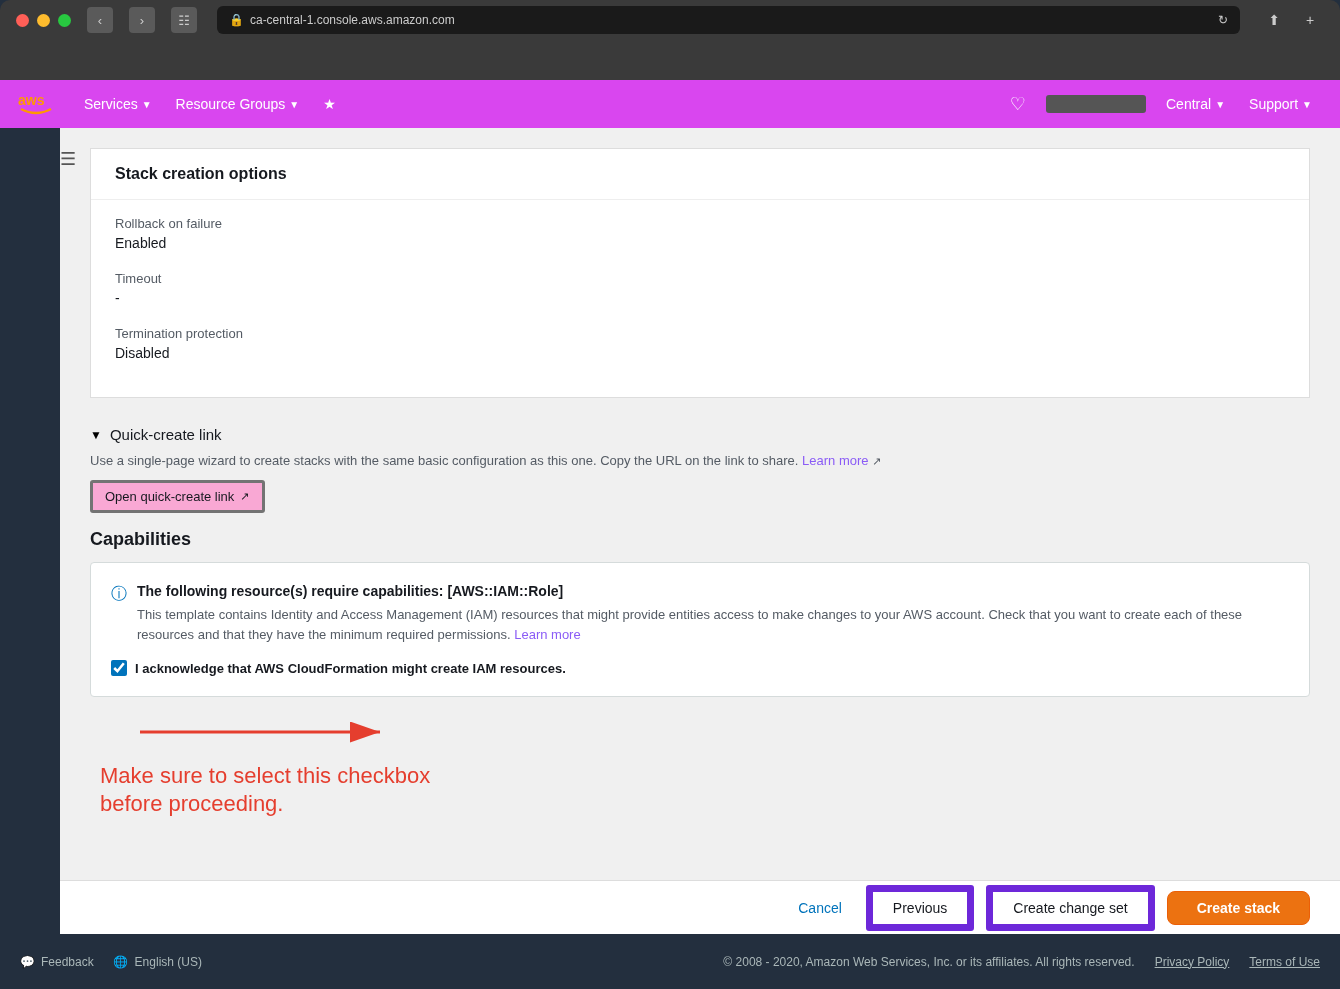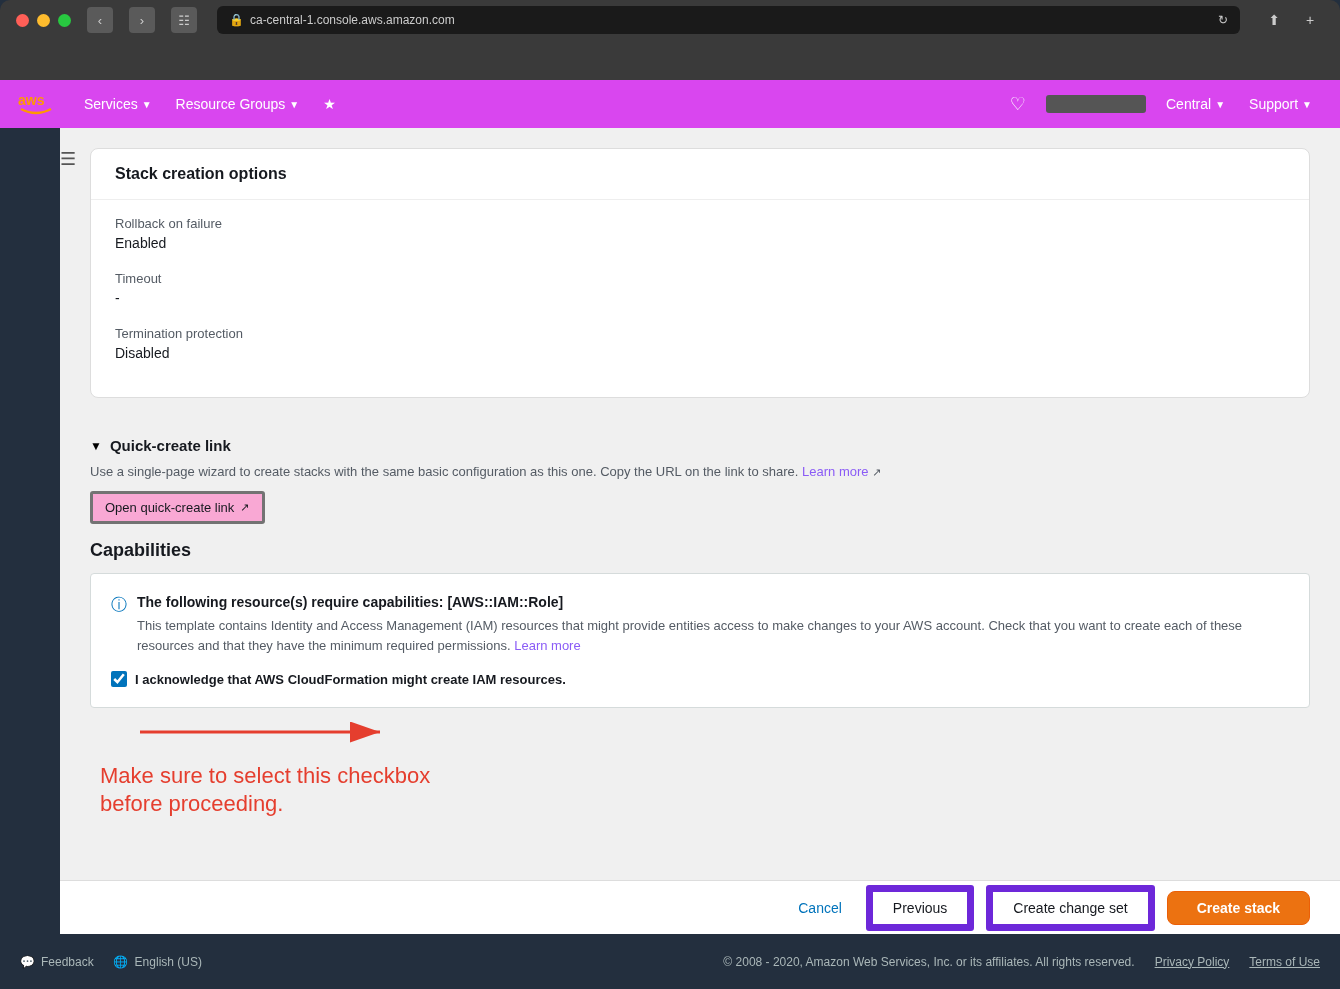--- a/index.html
+++ b/index.html
@@ -106,22 +106,22 @@
       right: 0;
       bottom: 55px;
       overflow-y: auto;
       padding: 20px 30px;
     }
 
     
     .card {
       background: #fff;
       border: 1px solid #ddd;
-      border-radius: 8px;
-      margin-bottom: 31px;
+      border-radius: 0;
+      margin-bottom: 20px;
     }
     .card-header {
       padding: 16px 24px;
       border-bottom: 1px solid #eee;
     }
     .card-title {
       font-size: 16px;
       font-weight: 700;
       color: #16191f;
     }
@@ -144,21 +144,21 @@
     
     .section-collapse {
       display: flex;
       align-items: center;
       gap: 8px;
       margin-bottom: 10px;
       cursor: pointer;
     }
     .section-title {
       font-size: 15px;
-      font-weight: 700;
+      font-weight: 400;
       color: #16191f;
     }
     .section-desc {
       font-size: 13px;
       color: #545b64;
       margin-bottom: 12px;
     }
     .learn-more-link {
       color: #8b5cf6;
       text-decoration: none;

